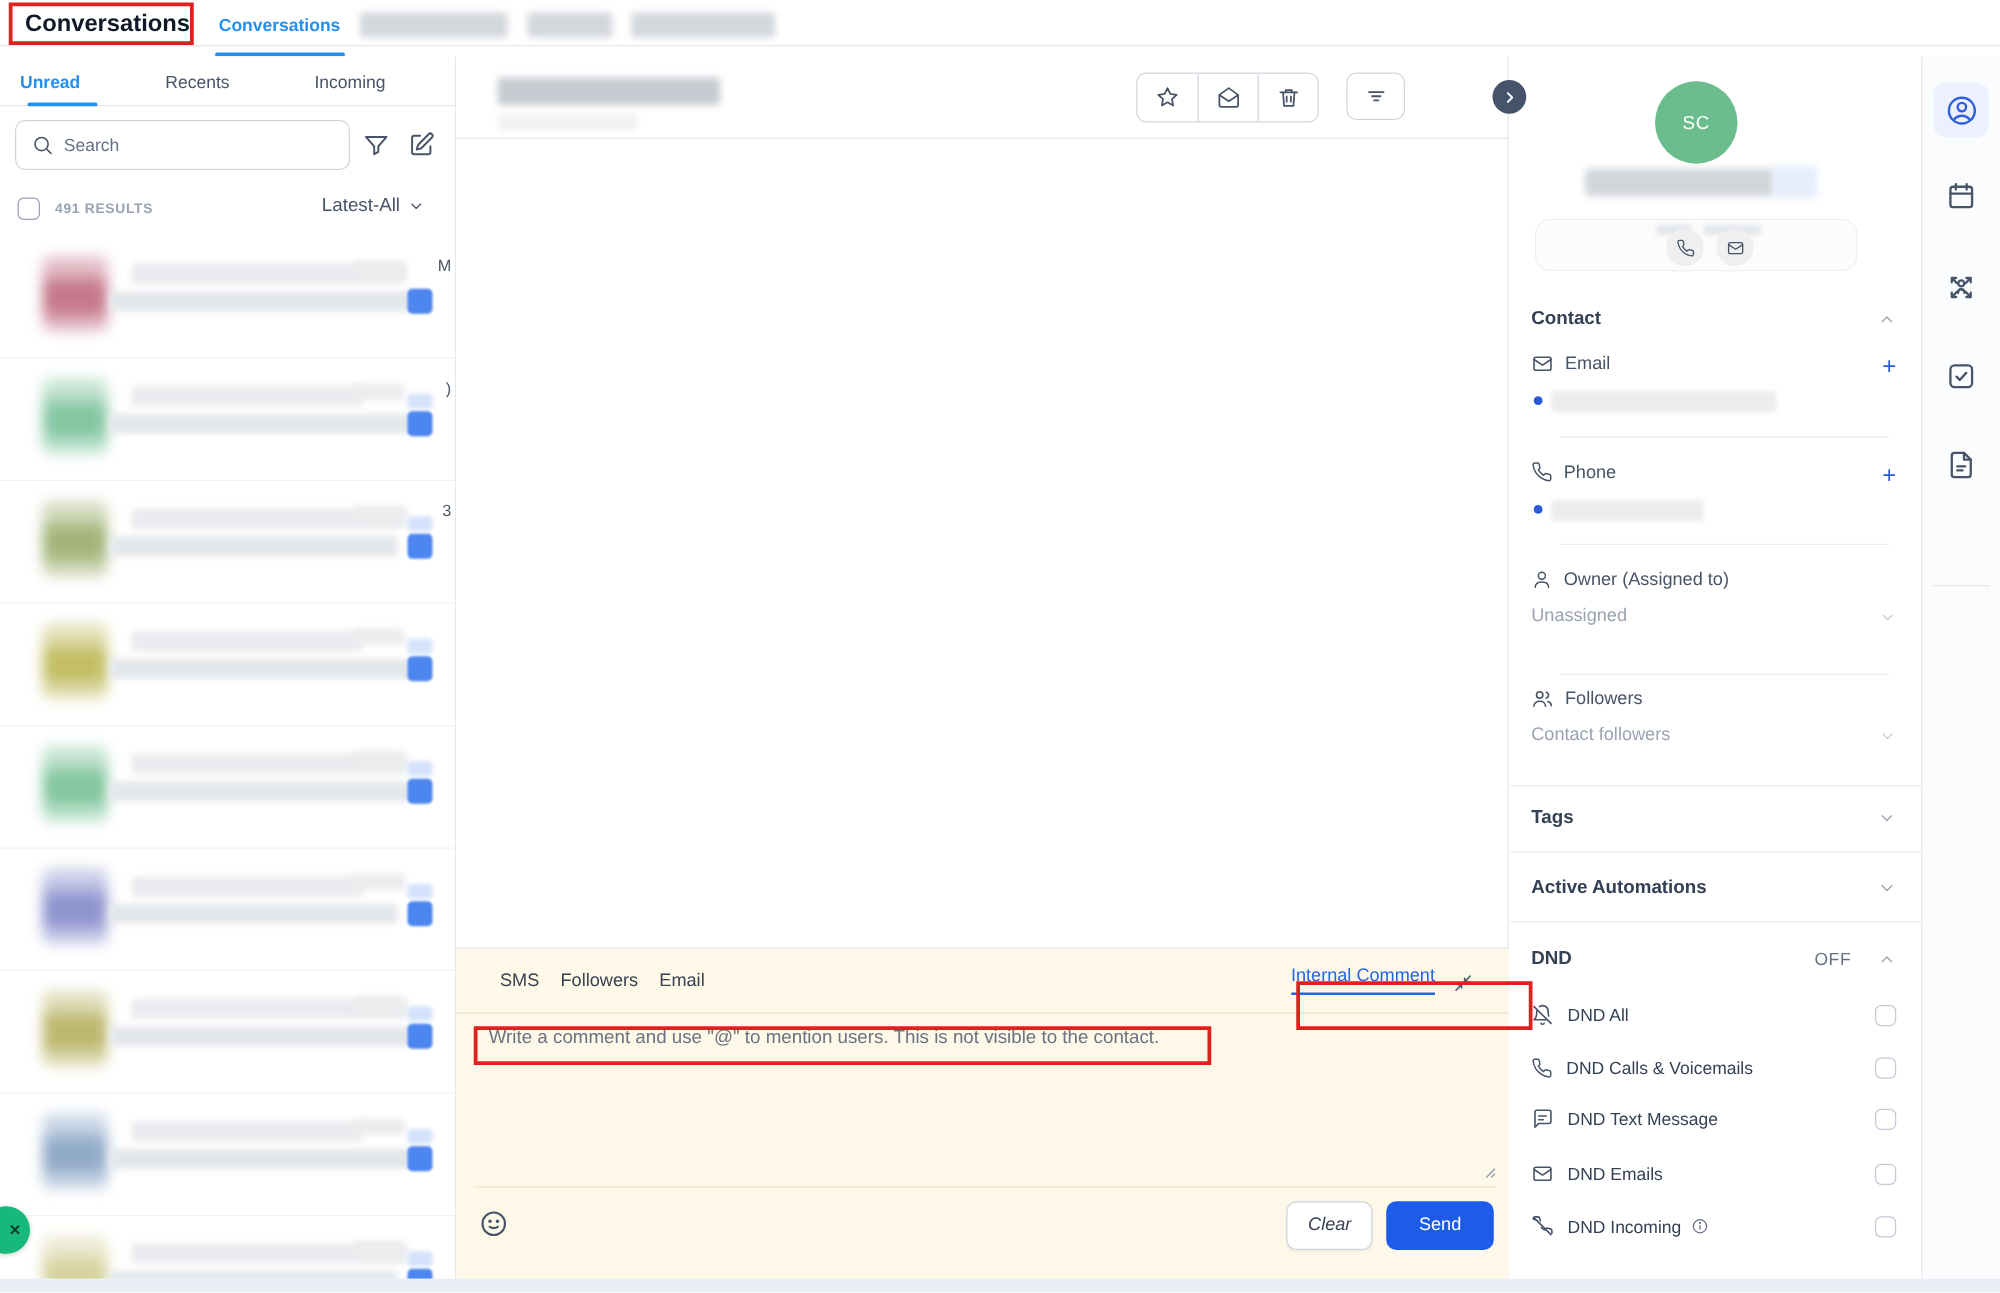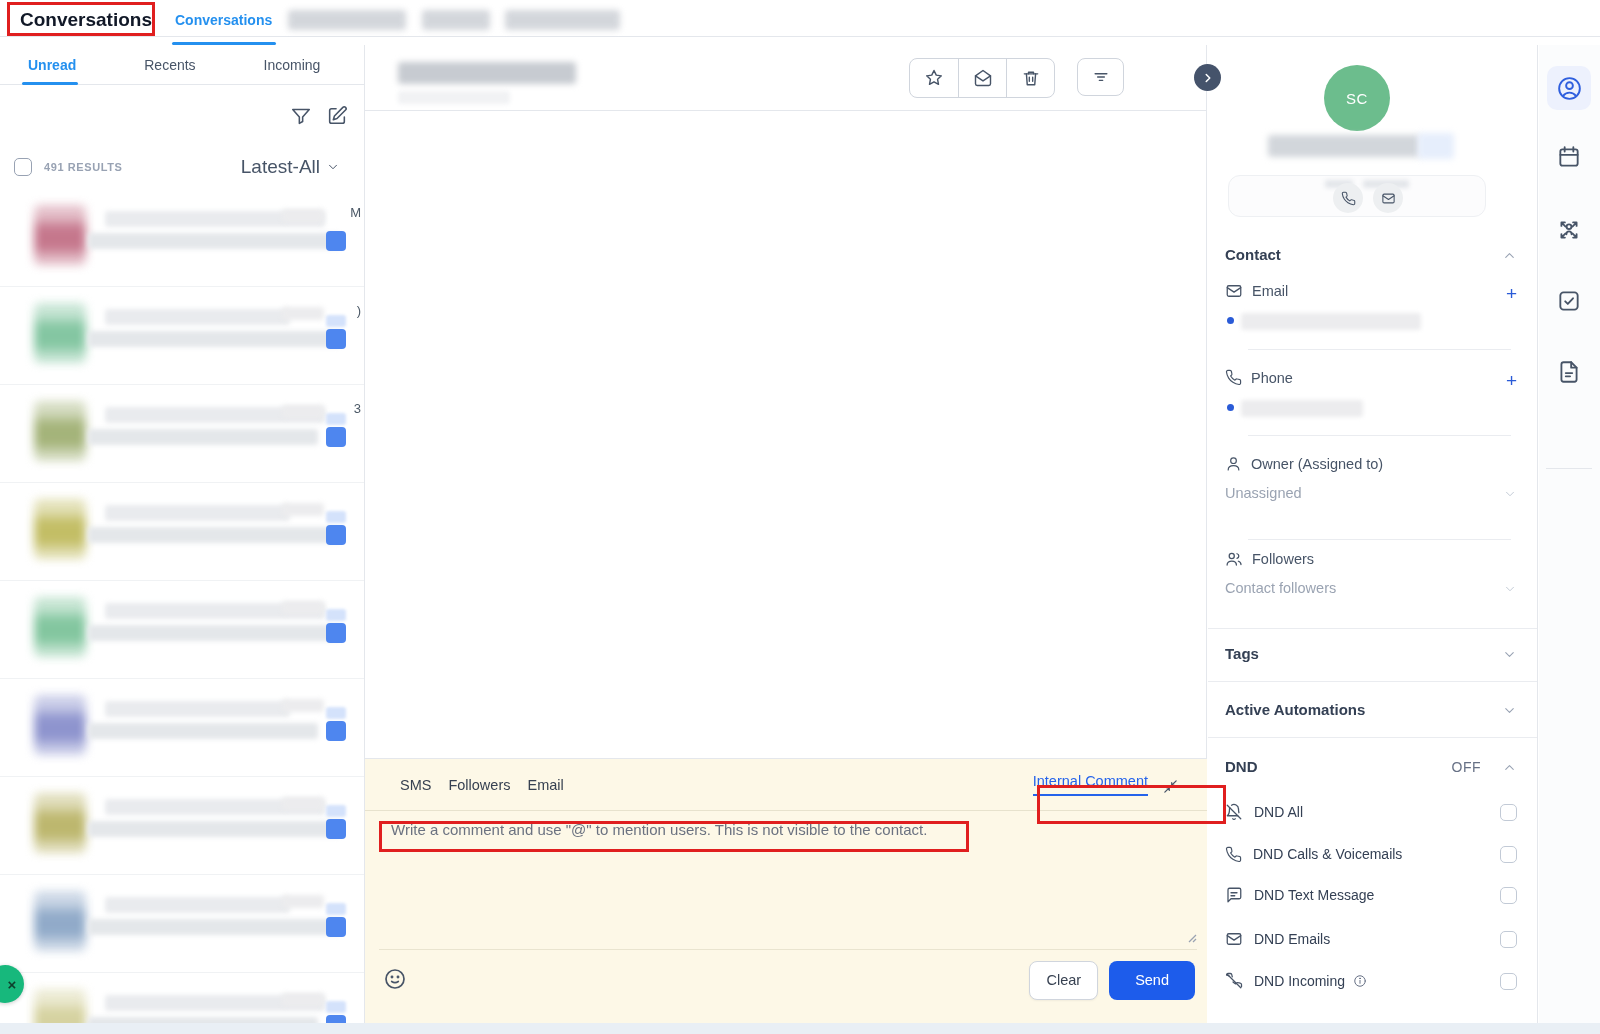--- a/index.html
+++ b/index.html
@@ -16,33 +16,33 @@
   .nav-pill { position:absolute; top:10px; height:20px; background:#c9cdd3; border-radius:3px; filter:blur(3px); opacity:.8; }
   .pill1 { left:288px; width:118px; }
   .pill2 { left:422px; width:68px; }
   .pill3 { left:505px; width:115px; }
 
   
   .left-panel { position:absolute; left:0; top:45px; width:365px; height:978px; background:#fff; border-right:1px solid #e4e7ec; }
   .lp-tabs { position:relative; height:40px; border-bottom:1px solid #e4e7ec; display:flex; align-items:center; }
   .lp-tab { font-size:14px; color:#475467; cursor:pointer; }
   .lp-tab.active { color:#2490ef; font-weight:600; }
-  .t-unread { margin-left:28px; } .t-recents{ margin-left:68px; } .t-starred{ margin-left:68px; } .t-all{ margin-left:58px; }
+  .t-unread { margin-left:16px; } .t-recents{ margin-left:68px; } .t-starred{ margin-left:68px; } .t-all{ margin-left:58px; }
   .lp-tab-underline { position:absolute; left:22px; bottom:-1px; width:56px; height:3px; background:#2490ef; border-radius:2px; }
   .search-row { position:relative; height:62px; }
   .search-box { position:absolute; left:12px; top:11px; width:268px; height:40px; border:1px solid #d0d5dd; border-radius:8px; background:#fff; display:flex; align-items:center; padding-left:12px; gap:8px; }
   .search-box input { border:none; outline:none; font-size:14px; color:#344054; width:200px; font-family:inherit; background:transparent; }
   .search-box input::placeholder { color:#667085; }
   .icon-btn { position:absolute; top:20px; width:24px; height:24px; cursor:pointer; }
   .funnel-btn { left:290px; } .compose-btn { left:326px; }
   .results-row { position:relative; height:42px; display:flex; align-items:center; }
   .results-check { position:absolute; left:14px; top:11px; width:18px; height:18px; border:1.6px solid #98a2b3; border-radius:5px; background:#fff; cursor:pointer; }
   .results-label { position:absolute; left:44px; top:14px; font-size:11px; letter-spacing:.6px; color:#98a2b3; font-weight:600; }
   .sort-wrap { position:absolute; right:24px; top:9px; display:flex; align-items:center; gap:6px; cursor:pointer; }
-  .sort-label { font-size:19px; color:#475467; }
+  .sort-label { font-size:15px; color:#475467; }
   .conv-list { position:absolute; left:0; top:144px; width:364px; bottom:0; overflow:hidden; }
   .conv-item { position:relative; height:98px; border-bottom:1px solid #f0f2f4; background:#fff; cursor:pointer; }
   .avatar-blur { position:absolute; left:34px; top:16px; width:52px; height:60px; border-radius:6px; filter:blur(5px); opacity:.85; }
   .avatar-blur::after { content:""; position:absolute; inset:0; background:linear-gradient(180deg, rgba(255,255,255,.55) 0 18%, rgba(255,255,255,0) 40% 70%, rgba(255,255,255,.5) 88%); }
   .bar { background:#e9ebee; border-radius:3px; filter:blur(2.5px); }
   .conv-l1 { position:absolute; left:105px; top:22px; width:220px; height:16px; }
   .conv-l2 { position:absolute; left:88px; top:44px; width:252px; height:16px; background:#e4e7ea; }
   .conv-item:nth-child(even) .conv-l1 { width:185px; }
   .conv-item:nth-child(3n) .conv-l2 { width:230px; }
   .conv-ts { position:absolute; right:40px; top:20px; width:42px; height:13px; background:#ececee; }
@@ -71,21 +71,21 @@
   .channel-tab { font-size:14.5px; color:#374151; cursor:pointer; }
   .internal-wrap { margin-left:auto; display:flex; align-items:center; gap:14px; }
   .internal-tab { font-size:14.5px; color:#2563eb; font-weight:500; padding-bottom:5px; border-bottom:2px solid #2563eb; cursor:pointer; }
   .collapse-btn { cursor:pointer; margin-top:4px; }
   .composer textarea { position:absolute; left:26px; top:62px; width:790px; height:112px; background:transparent; border:none; outline:none; resize:none; font-family:inherit; font-size:15px; color:#374151; }
   .composer textarea::placeholder { color:#6b7280; }
   .resize-handle { position:absolute; right:10px; top:172px; }
   .composer-divider { position:absolute; left:14px; right:10px; top:190px; height:1px; background:#e9e4cf; }
   .composer-actions { position:absolute; left:0; right:0; top:191px; height:60px; display:flex; align-items:center; padding:0 12px 0 18px; }
   .emoji-btn { width:26px; height:26px; cursor:pointer; }
-  .btn-clear { margin-left:auto; height:39px; padding:0 16px; background:#fff; border:1px solid #d0d5dd; border-radius:8px; font-size:14.5px; color:#374151; font-family:inherit; cursor:pointer; box-shadow:0 1px 2px rgba(16,24,40,.05); }
+  .btn-clear { margin-left:auto; height:39px; padding:0 16px; background:#fff; border:1px solid #d0d5dd; border-radius:8px; font-size:14.5px; color:#374151; font-family:inherit; cursor:pointer; box-shadow:0 1px 2px rgba(16,24,40,.05);font-style:italic; }
   .btn-send { margin-left:11px; height:39px; padding:0 26px; background:#1d5ceb; border:none; border-radius:8px; font-size:14.5px; color:#fff; font-family:inherit; cursor:pointer; }
 
   
   .contact-panel { position:absolute; left:1208px; top:45px; width:330px; height:978px; background:#fff; border-right:1px solid #e4e7ec; overflow:hidden; }
   .c-avatar { position:absolute; left:116px; top:20px; width:66px; height:66px; background:#6cbd8d; border-radius:50%; display:flex; align-items:center; justify-content:center; color:#fff; font-size:15px; letter-spacing:.5px; }
   .c-name-blur { position:absolute; left:60px; top:90px; width:152px; height:22px; background:#d2d6db; border-radius:3px; filter:blur(3px); }
   .c-name-blur2 { position:absolute; left:210px; top:88px; width:36px; height:26px; background:#e6eefc; border-radius:3px; filter:blur(3px); }
   .c-card { position:absolute; left:20px; top:130px; width:258px; height:42px; border:1px solid #eef0f3; border-radius:12px; background:#fcfcfd; }
   .c-card .mini-bar { position:absolute; top:4px; height:8px; background:#e3e6ea; border-radius:2px; filter:blur(2px); }
   .mb1 { left:96px; width:28px; } .mb2 { left:134px; width:46px; }
@@ -134,20 +134,29 @@
 
   <div class="left-panel">
     <div class="lp-tabs">
       <span class="lp-tab active t-unread">Unread</span>
       <span class="lp-tab t-recents">Recents</span>
       <span class="lp-tab t-starred">Incoming</span>
       <span class="lp-tab t-all">All</span>
       <div class="lp-tab-underline"></div>
     </div>
     <div class="search-row">
+      <div class="search-box">
+        <span>
+          <svg class="ico" width="18" height="18" viewBox="0 0 24 24">
+              <circle cx="11" cy="11" r="7"></circle>
+              <line x1="16.5" y1="16.5" x2="21" y2="21"></line>
+            </svg>
+        </span>
+        <input type="text" placeholder="Search" style="">
+      </div>
       <span class="icon-btn funnel-btn">
         <svg class="ico" width="22" height="22" viewBox="0 0 24 24">
             <path d="M3 5h18l-7.2 8.2V18l-3.6 2v-6.8L3 5z"></path>
           </svg>
       </span>
       <span class="icon-btn compose-btn">
         <svg class="ico" width="22" height="22" viewBox="0 0 24 24">
             <path d="M11 4H6a2 2 0 0 0-2 2v12a2 2 0 0 0 2 2h12a2 2 0 0 0 2-2v-5"></path>
             <path d="M18.4 2.6a2 2 0 0 1 2.9 2.9L12 14.8 8 16l1.2-4L18.4 2.6z"></path>
           </svg>

